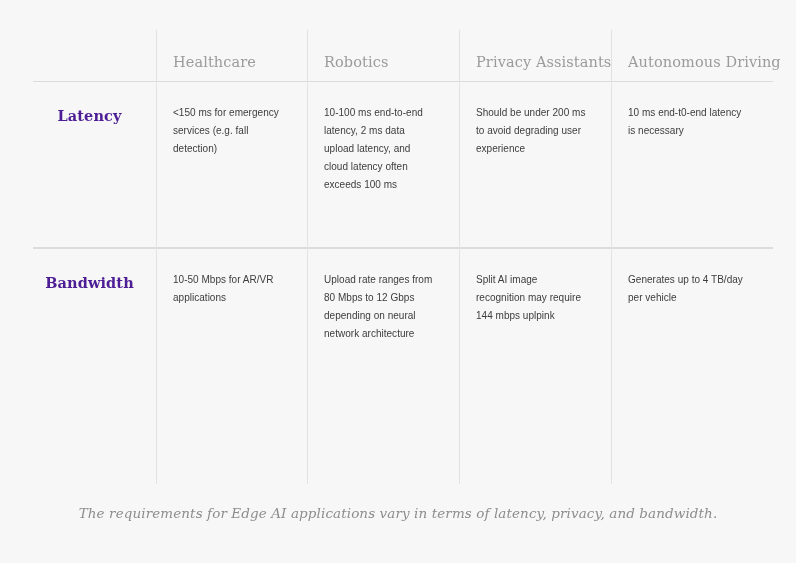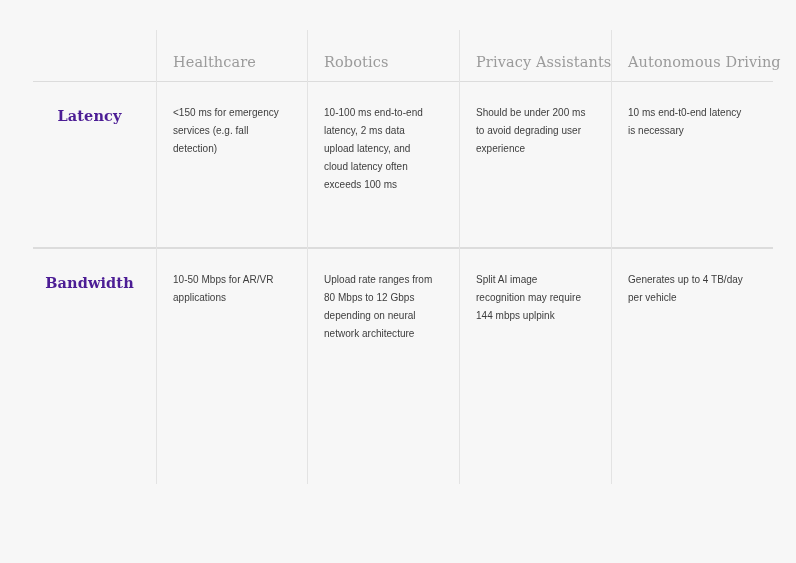--- a/index.html
+++ b/index.html
@@ -186,14 +186,15 @@
       </tbody>
     </table>
 
     <div class="vline v0"></div>
     <div class="vline v1"></div>
     <div class="vline v2"></div>
     <div class="vline v3"></div>
 
   </div>
 
+  <div id="caption">The requirements for Edge AI applications vary in terms of latency, privacy, and bandwidth.</div>
 
 </div>
 
 </body></html>

